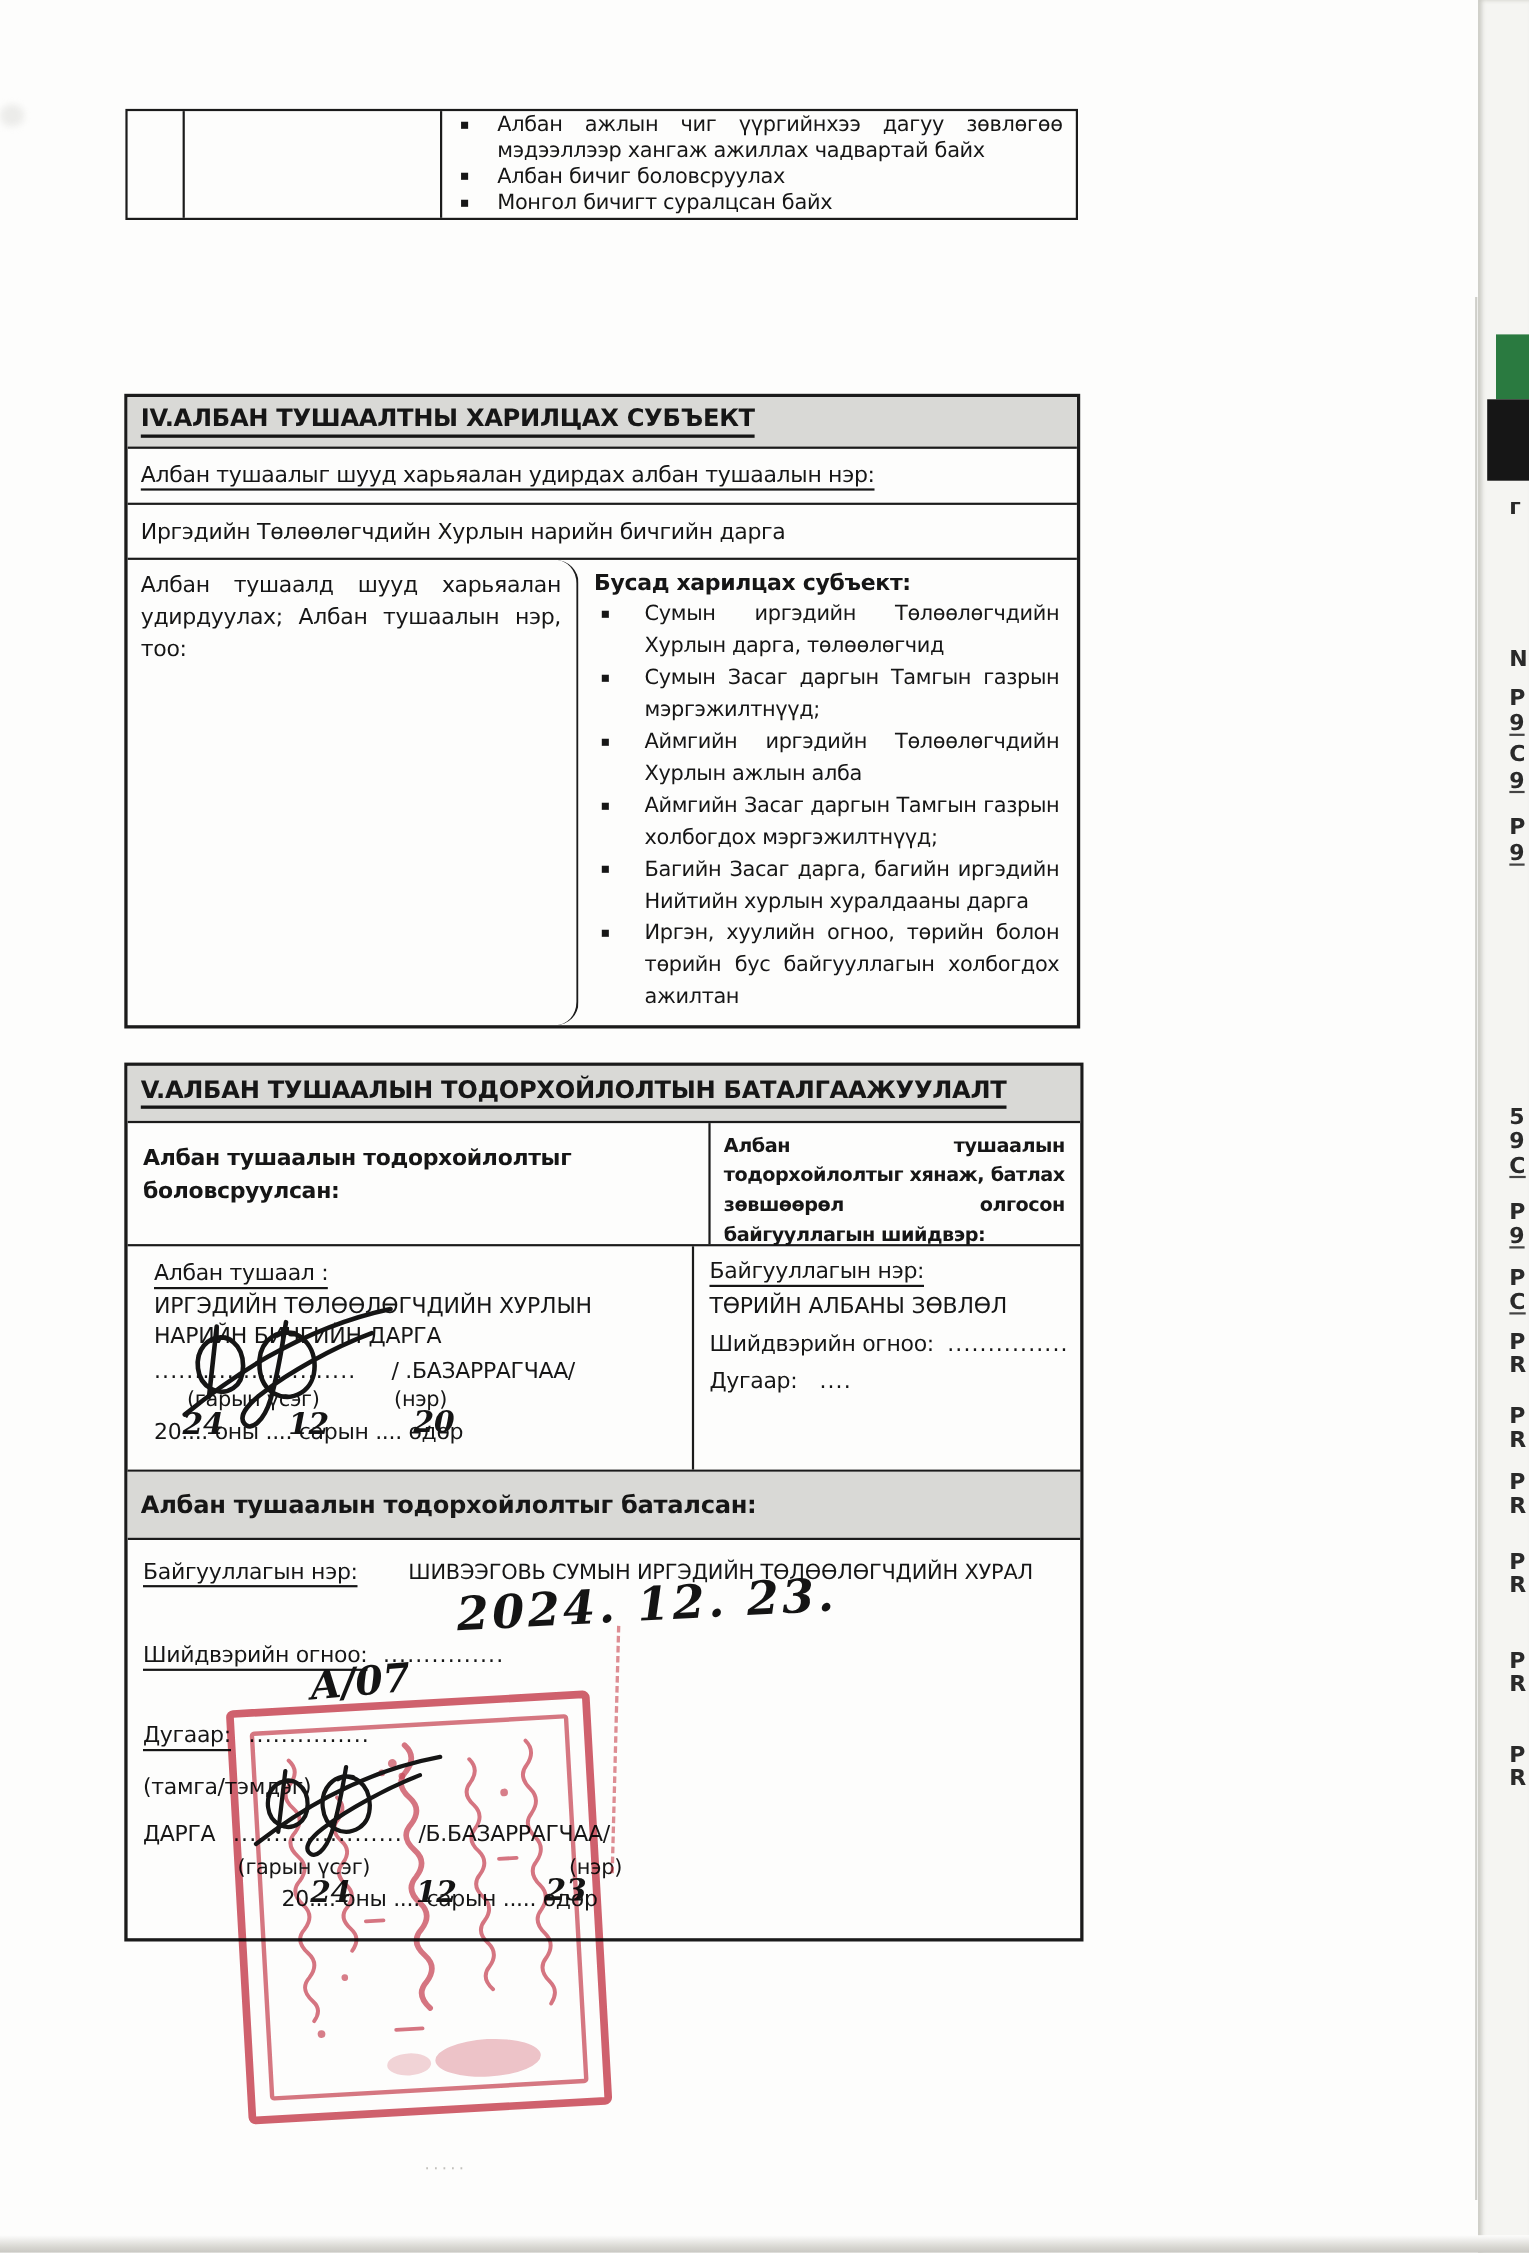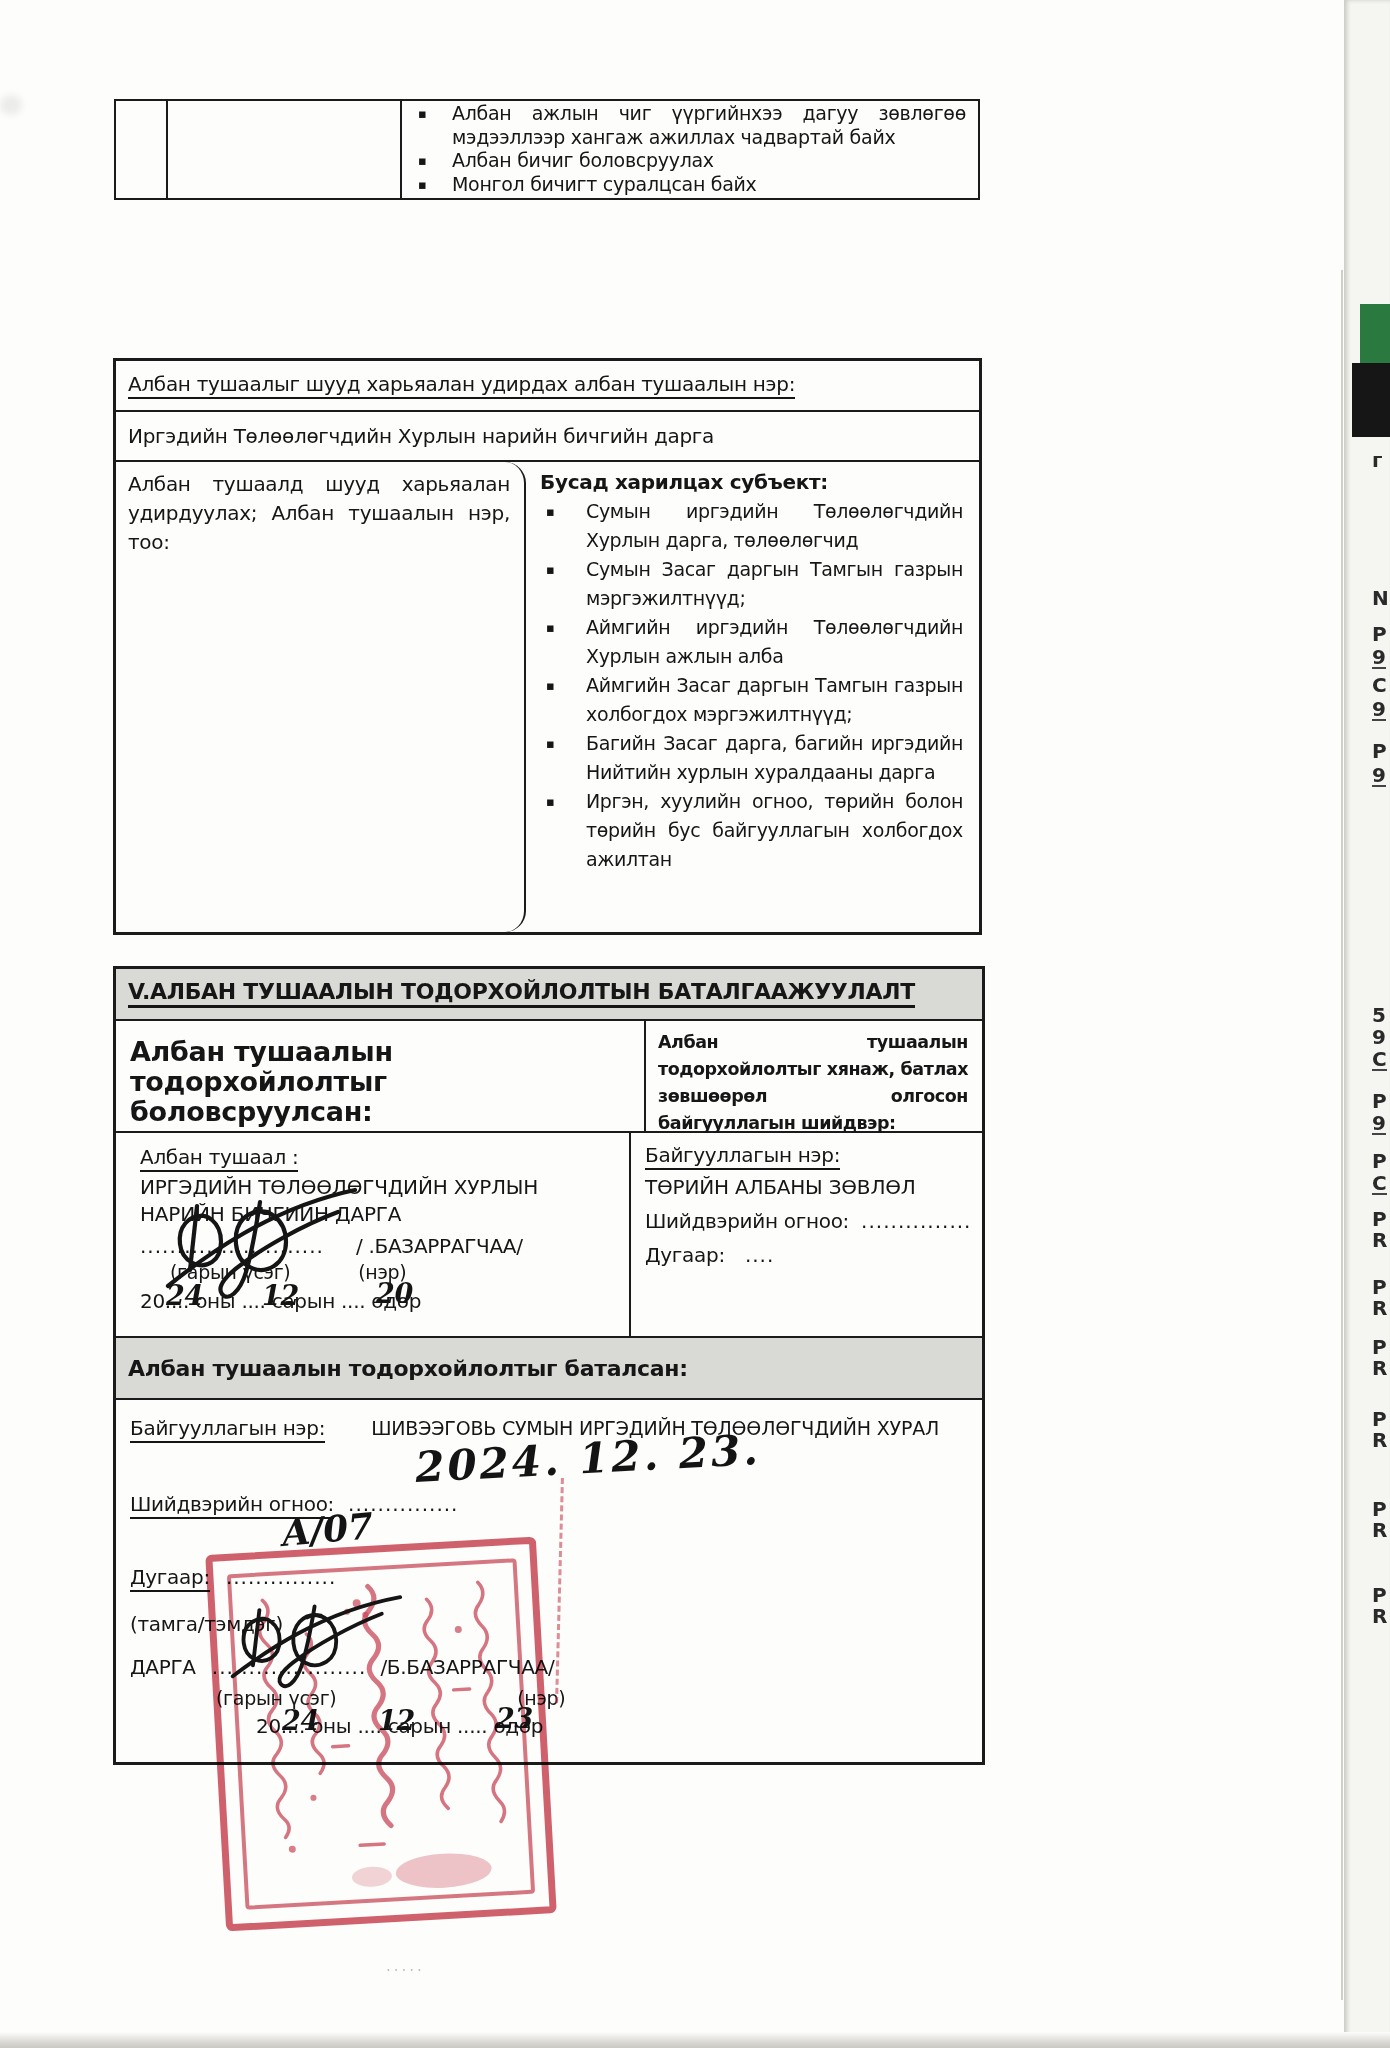--- a/index.html
+++ b/index.html
@@ -30,21 +30,21 @@
   .c-left{width:410px;flex:none;border-right:2px solid #1b1b1b;box-sizing:border-box;
           padding:8px 14px 0 12px;font-size:20px;line-height:29px;text-align:justify;
           text-align-last:left;letter-spacing:-0.3px;border-radius:21px;}
   .c-right{flex:1;padding:5px 16px 0 14px;}
   .sub-title{font-weight:bold;font-size:20px;line-height:30px;letter-spacing:-0.3px;}
   .c-right ul{margin:0;padding:0;list-style:none;font-size:19px;line-height:29px;letter-spacing:-0.35px;}
   .blt2{width:40px;padding-left:6px;font-size:13px;flex:none;}
   .s5 .r1{height:52px;padding-left:12px;}
   .s5 .r2{height:112px;align-items:stretch;}
   .s5 .r2 .cl{width:530px;flex:none;border-right:2px solid #1b1b1b;box-sizing:border-box;
-              padding:16px 60px 0 14px;font-weight:bold;font-size:27px;line-height:30px;letter-spacing:-0.3px;}
+              padding:16px 60px 0 14px;font-weight:bold;font-size:20px;line-height:30px;letter-spacing:-0.3px;}
   .s5 .r2 .cr{flex:1;padding:8px 14px 0 12px;font-weight:bold;font-size:17.5px;line-height:27px;
               text-align:justify;text-align-last:left;letter-spacing:-0.45px;}
   .s5 .r3{height:205px;align-items:stretch;}
   .s5 .r3 .cl{width:515px;flex:none;border-right:2px solid #1b1b1b;box-sizing:border-box;
               padding:10px 0 0 24px;font-size:20px;position:relative;letter-spacing:-0.3px;}
   .s5 .r3 .cr{flex:1;padding:10px 0 0 14px;font-size:20px;letter-spacing:-0.3px;}
   .s5 .r4{height:62px;padding-left:12px;}
   .s5 .r4 .b{font-weight:bold;font-size:22px;letter-spacing:-0.3px;}
   .s5 .r5{flex:1;border-bottom:none;position:relative;font-size:20px;letter-spacing:-0.3px;display:block;}
   .line{white-space:nowrap;}
@@ -94,20 +94,23 @@
         <span class="btxt">Албан бичиг боловсруулах</span>
       </li>
     <li>
         <span class="blt">▪</span>
         <span class="btxt">Монгол бичигт суралцсан байх</span>
       </li>
   </ul>
 </div>
 
 <div class="tbl s4">
+  <div class="row r1 grow">
+    <span class="h-title">IV.АЛБАН ТУШААЛТНЫ ХАРИЛЦАХ СУБЪЕКТ</span>
+  </div>
   <div class="row r2">
     <span class="lbl-u">Албан тушаалыг шууд харьяалан удирдах албан тушаалын нэр:</span>
   </div>
   <div class="row r3">
     <span>Иргэдийн Төлөөлөгчдийн Хурлын нарийн бичгийн дарга</span>
   </div>
   <div class="row r4">
     <div class="c-left">Албан тушаалд шууд харьяалан удирдуулах; Албан тушаалын нэр, тоо:</div>
     <div class="c-right">
       <div class="sub-title">Бусад харилцах субъект:</div>

